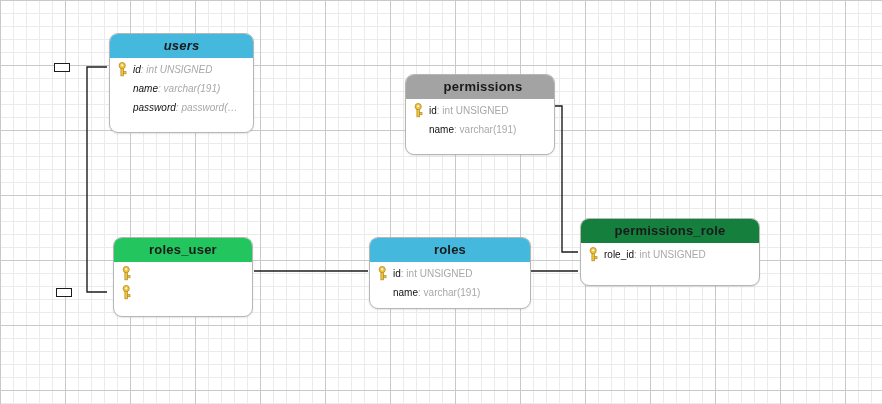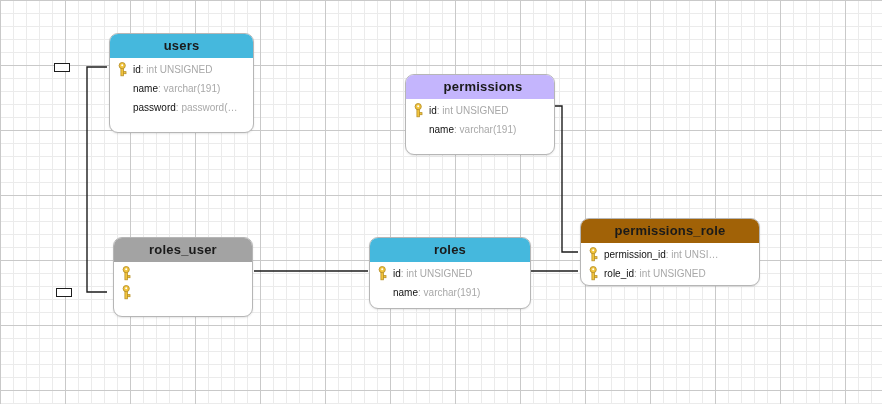--- a/index.html
+++ b/index.html
@@ -83,21 +83,21 @@
 <div id="canvas">
 
   <svg id="links" viewBox="0 0 882 404" xmlns="http://www.w3.org/2000/svg">
       <path d="M 107 67 L 87 67 L 87 292 L 107 292" fill="none" stroke="#1d1d1d" stroke-width="1.4"></path>
       <path d="M 555 106 L 562 106 L 562 252 L 578 252" fill="none" stroke="#1d1d1d" stroke-width="1.4"></path>
       <path d="M 516 271 L 578 271" fill="none" stroke="#1d1d1d" stroke-width="1.4"></path>
       <path d="M 254 271 L 368 271" fill="none" stroke="#1d1d1d" stroke-width="1.4"></path>
     </svg>
 
   <div id="nodes">
-      <div class="table-node" style="left: 109px; top: 33px; width: 145px; height: 100px;">
+      <div class="table-node" style="left: 109px; top: 33px; width: 145px; height: 100px; font-style: italic;">
         <div class="tbl-header" style="background: rgb(69, 184, 221);">users</div>
         <div class="tbl-body">
           <div class="col-row">
             <span class="key-slot">
               <svg width="15" height="15" viewBox="0 0 15 15">
                 <rect x="5.9" y="5.8" width="2.6" height="8.0" fill="#f2c53d" stroke="#b8912a" stroke-width="0.8"></rect>
                 <rect x="8.4" y="9.6" width="2.6" height="2.1" fill="#f2c53d" stroke="#b8912a" stroke-width="0.8"></rect>
                 <circle cx="7.2" cy="3.6" r="3.1" fill="#f2c53d" stroke="#b8912a" stroke-width="0.9"></circle>
                 <circle cx="7.2" cy="3.3" r="1.0" fill="#ffffff"></circle>
               </svg>
@@ -108,68 +108,57 @@
             <span class="key-slot"></span>
             <span class="col-text"><span class="col-name">name</span><span class="col-type">: </span><span class="col-type">varchar(191)</span></span>
           </div>
           <div class="col-row">
             <span class="key-slot"></span>
             <span class="col-text"><span class="col-name">password</span><span class="col-type">: </span><span class="col-type">password(…</span></span>
           </div>
         </div>
       </div>
       <div class="table-node" style="left: 405px; top: 74px; width: 150px; height: 81px;">
-        <div class="tbl-header" style="background: #c4b5fd; padding-left: 6px;">permissions</div>
+        <div class="tbl-header" style="background: #a3a3a3; padding-left: 6px;">permissions</div>
         <div class="tbl-body">
           <div class="col-row">
             <span class="key-slot">
               <svg width="15" height="15" viewBox="0 0 15 15">
                 <rect x="5.9" y="5.8" width="2.6" height="8.0" fill="#f2c53d" stroke="#b8912a" stroke-width="0.8"></rect>
                 <rect x="8.4" y="9.6" width="2.6" height="2.1" fill="#f2c53d" stroke="#b8912a" stroke-width="0.8"></rect>
                 <circle cx="7.2" cy="3.6" r="3.1" fill="#f2c53d" stroke="#b8912a" stroke-width="0.9"></circle>
                 <circle cx="7.2" cy="3.3" r="1.0" fill="#ffffff"></circle>
               </svg>
             </span>
             <span class="col-text"><span class="col-name">id</span><span class="col-type">: </span><span class="col-type">int UNSIGNED</span></span>
           </div>
           <div class="col-row">
             <span class="key-slot"></span>
             <span class="col-text"><span class="col-name">name</span><span class="col-type">: </span><span class="col-type">varchar(191)</span></span>
           </div>
         </div>
       </div>
       <div class="table-node" style="left: 580px; top: 218px; width: 180px; height: 68px;">
-        <div class="tbl-header" style="background: #a16207;">permissions_role</div>
-        <div class="tbl-body">
-          <div class="col-row">
-            <span class="key-slot">
-              <svg width="15" height="15" viewBox="0 0 15 15">
-                <rect x="5.9" y="5.8" width="2.6" height="8.0" fill="#f2c53d" stroke="#b8912a" stroke-width="0.8"></rect>
-                <rect x="8.4" y="9.6" width="2.6" height="2.1" fill="#f2c53d" stroke="#b8912a" stroke-width="0.8"></rect>
-                <circle cx="7.2" cy="3.6" r="3.1" fill="#f2c53d" stroke="#b8912a" stroke-width="0.9"></circle>
-                <circle cx="7.2" cy="3.3" r="1.0" fill="#ffffff"></circle>
-              </svg>
-            </span>
-            <span class="col-text"><span class="col-name">permission_id</span><span class="col-type">: </span><span class="col-type">int UNSI…</span></span>
-          </div>
+        <div class="tbl-header" style="background: #15803d;">permissions_role</div>
+        <div class="tbl-body">
           <div class="col-row">
             <span class="key-slot">
               <svg width="15" height="15" viewBox="0 0 15 15">
                 <rect x="5.9" y="5.8" width="2.6" height="8.0" fill="#f2c53d" stroke="#b8912a" stroke-width="0.8"></rect>
                 <rect x="8.4" y="9.6" width="2.6" height="2.1" fill="#f2c53d" stroke="#b8912a" stroke-width="0.8"></rect>
                 <circle cx="7.2" cy="3.6" r="3.1" fill="#f2c53d" stroke="#b8912a" stroke-width="0.9"></circle>
                 <circle cx="7.2" cy="3.3" r="1.0" fill="#ffffff"></circle>
               </svg>
             </span>
             <span class="col-text"><span class="col-name">role_id</span><span class="col-type">: </span><span class="col-type">int UNSIGNED</span></span>
           </div>
         </div>
       </div>
       <div class="table-node" style="left: 113px; top: 237px; width: 140px; height: 80px;">
-        <div class="tbl-header" style="background: #a3a3a3;">roles_user</div>
+        <div class="tbl-header" style="background: #22c55e;">roles_user</div>
         <div class="tbl-body">
           <div class="col-row">
             <span class="key-slot">
               <svg width="15" height="15" viewBox="0 0 15 15">
                 <rect x="5.9" y="5.8" width="2.6" height="8.0" fill="#f2c53d" stroke="#b8912a" stroke-width="0.8"></rect>
                 <rect x="8.4" y="9.6" width="2.6" height="2.1" fill="#f2c53d" stroke="#b8912a" stroke-width="0.8"></rect>
                 <circle cx="7.2" cy="3.6" r="3.1" fill="#f2c53d" stroke="#b8912a" stroke-width="0.9"></circle>
                 <circle cx="7.2" cy="3.3" r="1.0" fill="#ffffff"></circle>
               </svg>
             </span>

